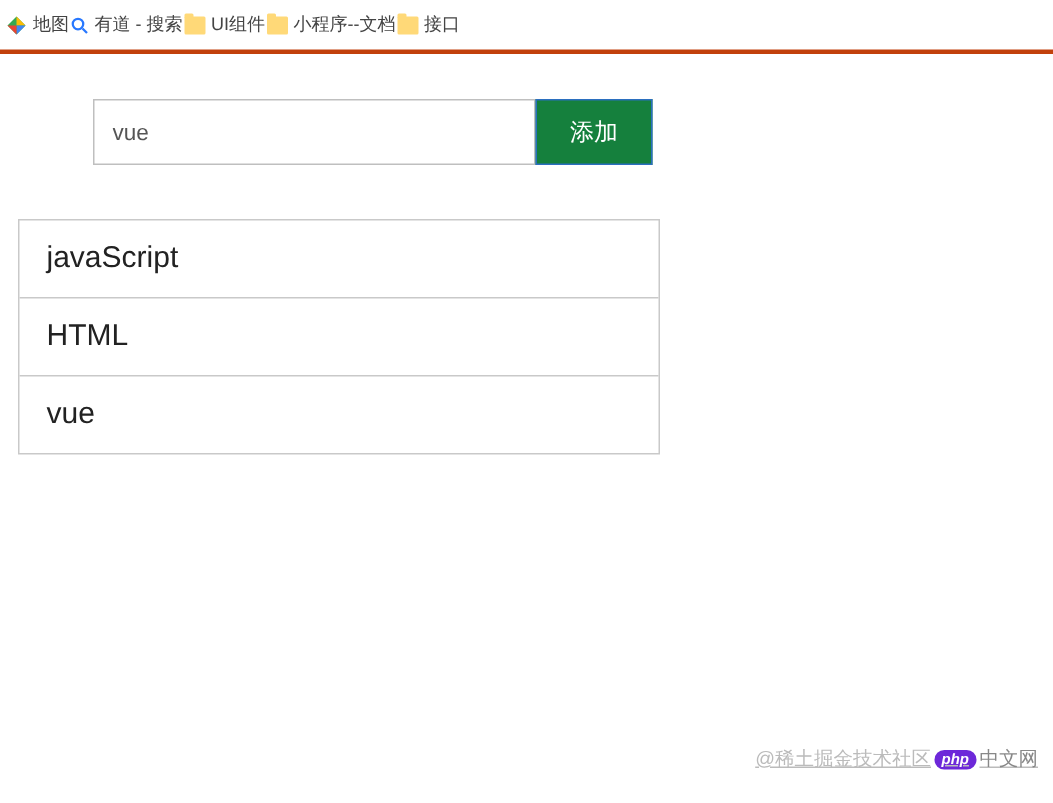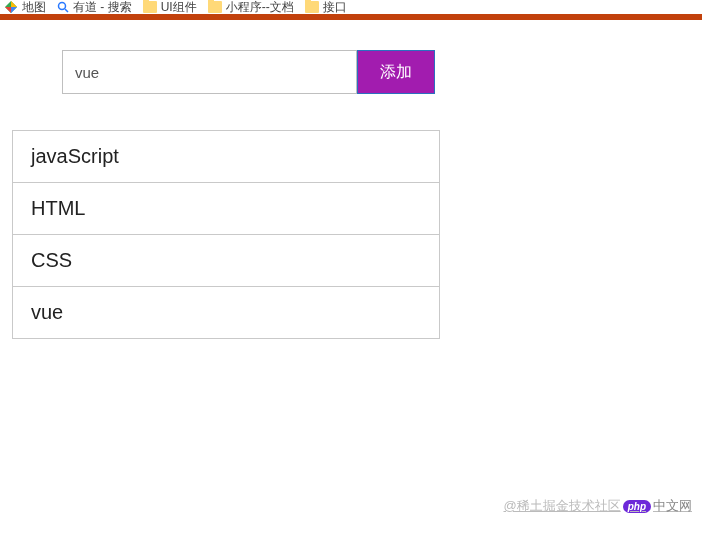--- a/index.html
+++ b/index.html
@@ -9,28 +9,28 @@
     }
     body {
       font-family: "Microsoft YaHei", Arial, sans-serif;
       width: 702px;
       height: 535px;
       background: #fff;
       position: relative;
       overflow: hidden;
     }
     .bookmark-bar {
-      height: 20px;
+      height: 36px;
       display: flex;
       align-items: center;
-      gap: 11px;
+      gap: 1px;
       padding: 0 4px;
       font-size: 12px;
       color: #444;
-      border-bottom: 6px solid #c2410c;
+      border-bottom: 3px solid #c2410c;
       overflow: hidden;
       white-space: nowrap;
     }
     .bookmark-item {
       display: inline-flex;
       align-items: center;
       gap: 4px;
       cursor: pointer;
     }
     .folder-icon {
@@ -73,21 +73,21 @@
       height: 44px;
       border: 1px solid #bfbfbf;
       padding: 0 12px;
       font-size: 15px;
       color: #555;
       outline: none;
     }
     .add-btn {
       width: 78px;
       height: 44px;
-      background: #a21caf;
+      background: #15803d;
       color: #fff;
       border: 1px solid #2b6fbf;
       font-size: 16px;
       cursor: pointer;
     }
     .list-wrap {
       margin: 36px 0 0 12px;
       width: 428px;
       border: 1px solid #c9c9c9;
     }
@@ -167,21 +167,20 @@
 </div>
 
 <div class="input-area">
   <input type="text" class="text-input" value="vue" style="">
   <button class="add-btn">添加</button>
 </div>
 
 <div class="list-wrap">
   <div class="list-item">javaScript</div>
   <div class="list-item">HTML</div>
-  <div class="list-item">CSS</div>
   <div class="list-item">vue</div>
 </div>
 
 <div class="watermark">
   <span>@稀土掘金技术社区</span>
   <span class="php-badge">php</span>
   <span class="cn-text">中文网</span>
 </div>
 
 </body></html>

